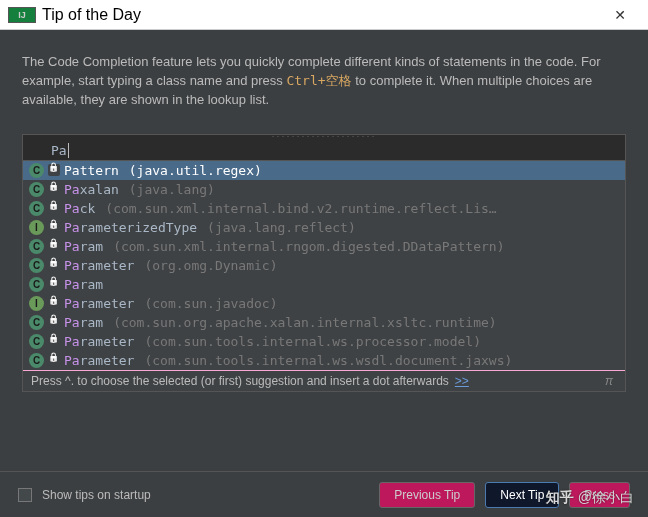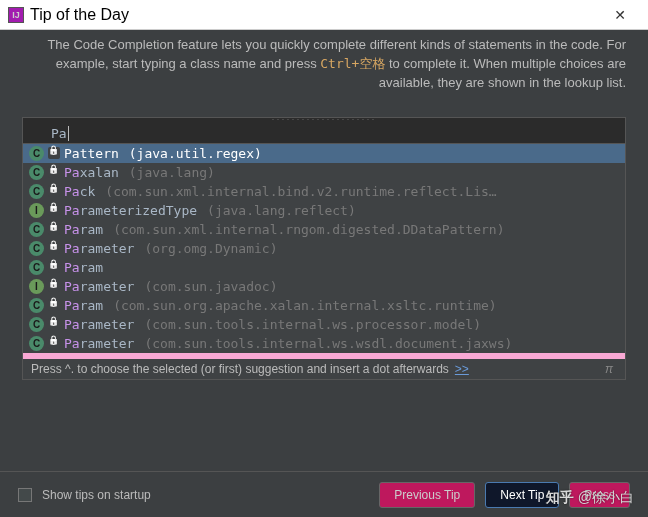--- a/index.html
+++ b/index.html
@@ -1,40 +1,40 @@
 <!DOCTYPE html>
 <html><head>
 <meta charset="utf-8">
 <style>
 * { margin: 0; padding: 0; box-sizing: border-box; }
 body { width: 648px; height: 517px; font-family: "Segoe UI", Arial, sans-serif; font-size: 12px; background: #3c3f41; overflow: hidden; }
 .titlebar { height: 30px; background: #fff; border-bottom: 1px solid #ccc; display: flex; align-items: center; padding: 0 8px; color: #000; }
-.titlebar .icon { width: 16px; height: 16px; background: #a21caf; border: 1px solid #555; margin-right: 6px; display: flex; align-items: center; justify-content: center; color: #ccc; font-size: 9px; font-weight: bold; }
+.titlebar .icon { width: 28px; height: 16px; background: #15803d; border: 1px solid #555; margin-right: 6px; display: flex; align-items: center; justify-content: center; color: #ccc; font-size: 9px; font-weight: bold; }
 .titlebar .title { flex: 1; font-size: 16px; }
 .titlebar .close { width: 40px; text-align: center; font-size: 14px; cursor: pointer; color: #333; }
-.content { padding: 6px 22px 10px; color: #bbb; font-size: 13px; line-height: 1.45; text-align: right; }
+.content { padding: 23px 22px 10px; color: #bbb; font-size: 13px; line-height: 1.45; }
 .content .shortcut { color: #d8a762; font-family: monospace; }
 .editor { margin: 14px 22px 0; background: #2b2b2b; border: 1px solid #555; }
 .input-line { padding: 4px 28px 2px; color: #a9b7c6; font-family: "Consolas", monospace; font-size: 13px; position: relative; }
 .caret { display: inline-block; width: 1px; height: 15px; background: #bbb; vertical-align: text-bottom; margin-left: 1px; }
 .dots { text-align: center; color: #666; font-size: 9px; letter-spacing: 2px; line-height: 6px; margin-top: -2px; }
 .popup { background: #3f4244; border-top: 1px solid #555; font-family: "Consolas", monospace; font-size: 13px; }
 .row { display: flex; align-items: center; height: 19px; padding: 0 6px; gap: 4px; white-space: nowrap; overflow: hidden; }
 .row.sel { background: #4a6a8a; }
 .badge { width: 15px; height: 15px; border-radius: 50%; display: inline-flex; align-items: center; justify-content: center; font-size: 10px; font-weight: bold; color: #1a1a1a; font-family: Arial; flex-shrink: 0; }
 .badge.c { background: #4a8a6a; }
 .badge.i { background: #6a9a5a; }
 .badge.lock { width: 12px; height: 12px; border-radius: 2px; background: #3f4244; position: relative; }
 .badge.lock::after { content: "🔒"; font-size: 9px; position: absolute; top: -2px; left: 0; filter: grayscale(1) brightness(1.4); }
 .hl { color: #c792ea; }
 .name { color: #a9b7c6; }
 .row.sel .name, .row.sel .hl, .row.sel .pkg { color: #fff; }
 .generic { color: #6a8a9a; }
 .pkg { color: #787878; margin-left: 6px; }
-.hint { background: #3f4244; border-top: 6px solid #f9a8d4; padding: 3px 8px; font-size: 12px; color: #bbb; display: flex; align-items: center; }
+.hint { background: #3f4244; border-top: 1px solid #f9a8d4; padding: 3px 8px; font-size: 12px; color: #bbb; display: flex; align-items: center; }
 .hint .link { color: #6a9ad8; margin-left: 6px; text-decoration: underline; cursor: pointer; }
 .hint .pi { margin-left: auto; font-style: italic; color: #888; padding-right: 4px; }
 .footer { position: absolute; bottom: 0; left: 0; right: 0; height: 46px; border-top: 1px solid #555; display: flex; align-items: center; padding: 10px 18px; gap: 10px; background: #3c3f41; }
 .checkbox { width: 14px; height: 14px; border: 1px solid #777; background: #43494a; cursor: pointer; }
 .footer label { color: #bbb; font-size: 12px; cursor: pointer; flex: 1; }
 .btn { background: #be185d; border: 1px solid #666; color: #ccc; padding: 5px 14px; font-size: 12px; cursor: pointer; border-radius: 3px; }
 .btn.primary { background: #0f172a; border-color: #4a7ab0; color: #fff; }
 .watermark { position: absolute; bottom: 10px; right: 14px; color: #d8d8d8; font-size: 14px; text-shadow: 0 0 2px rgba(0,0,0,.6); pointer-events: none; text-align: right; }
 .watermark .zh { font-weight: bold; margin-right: 4px; }
 </style>

